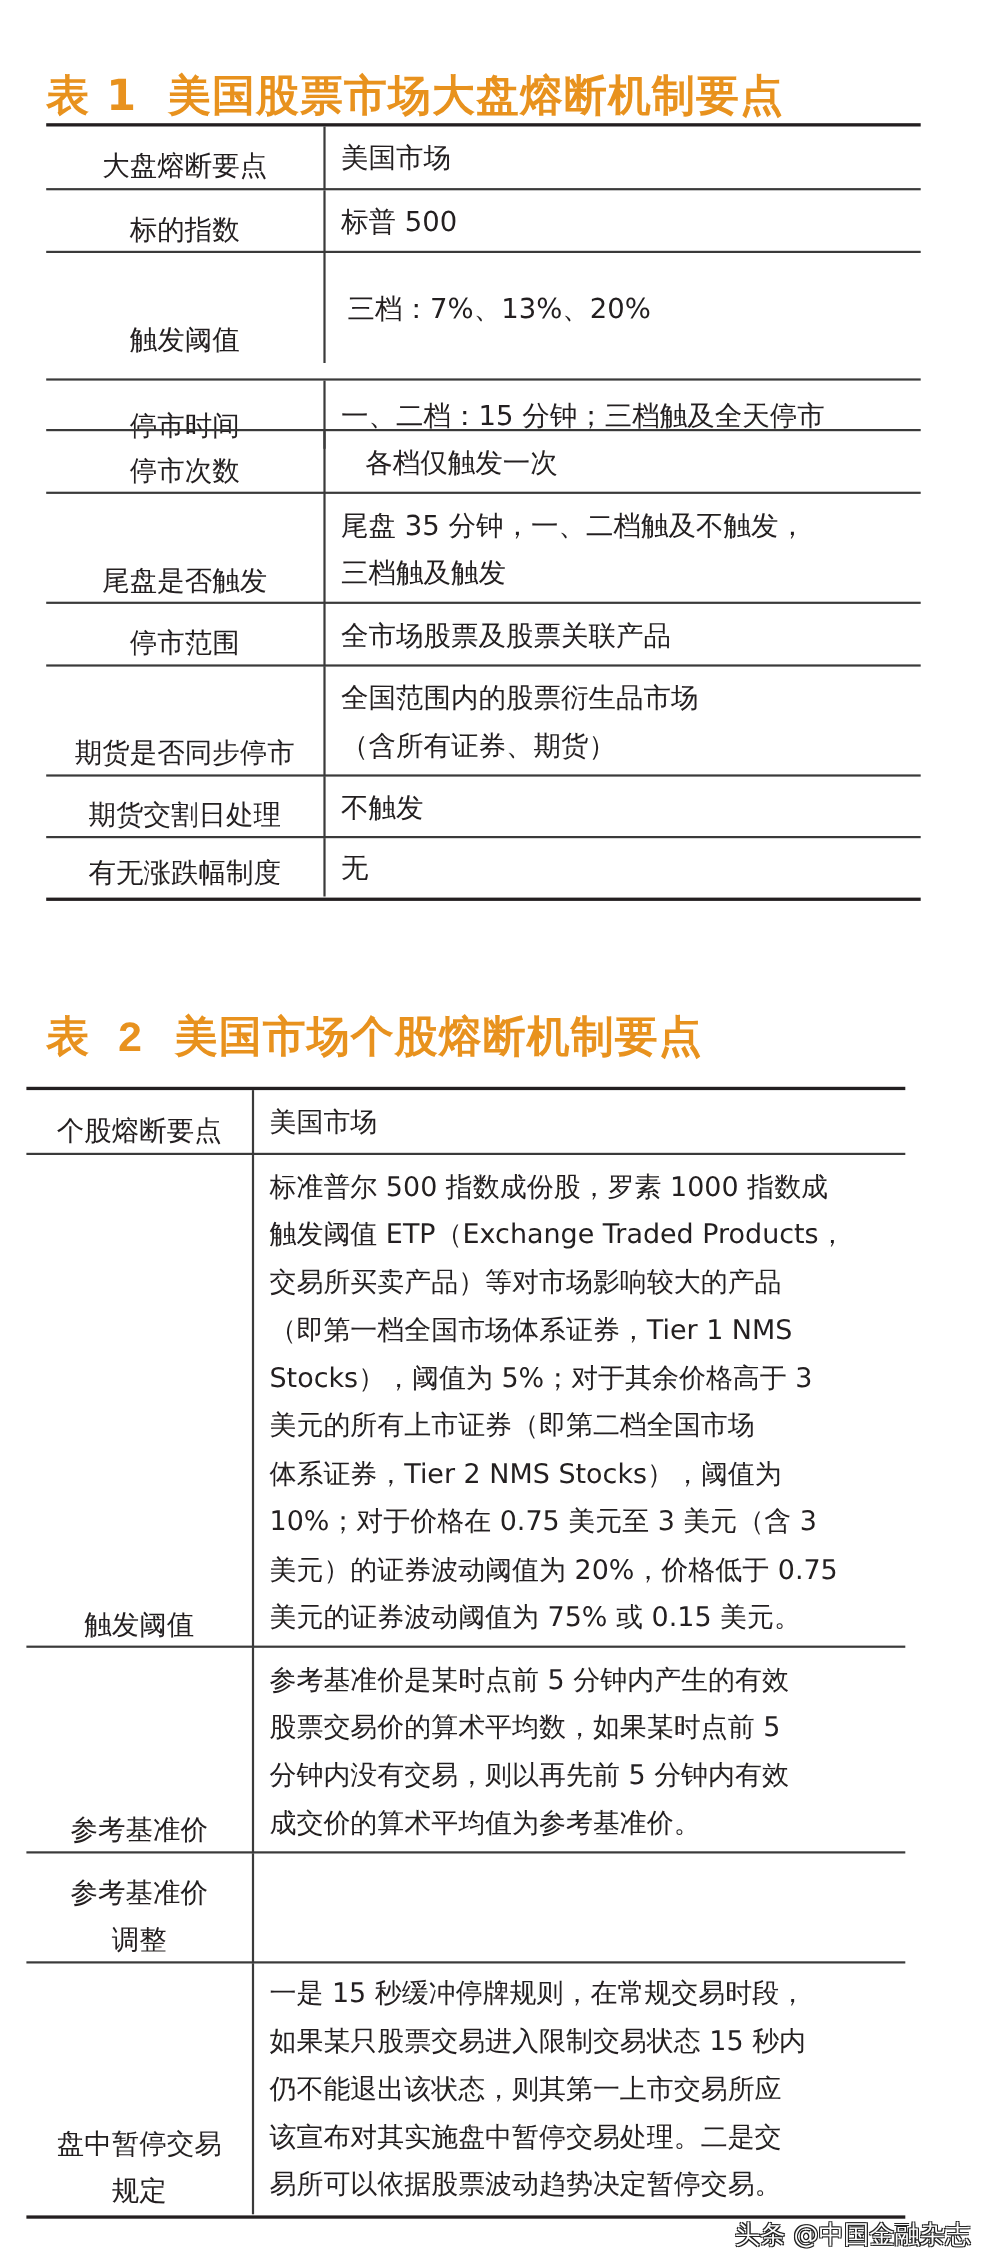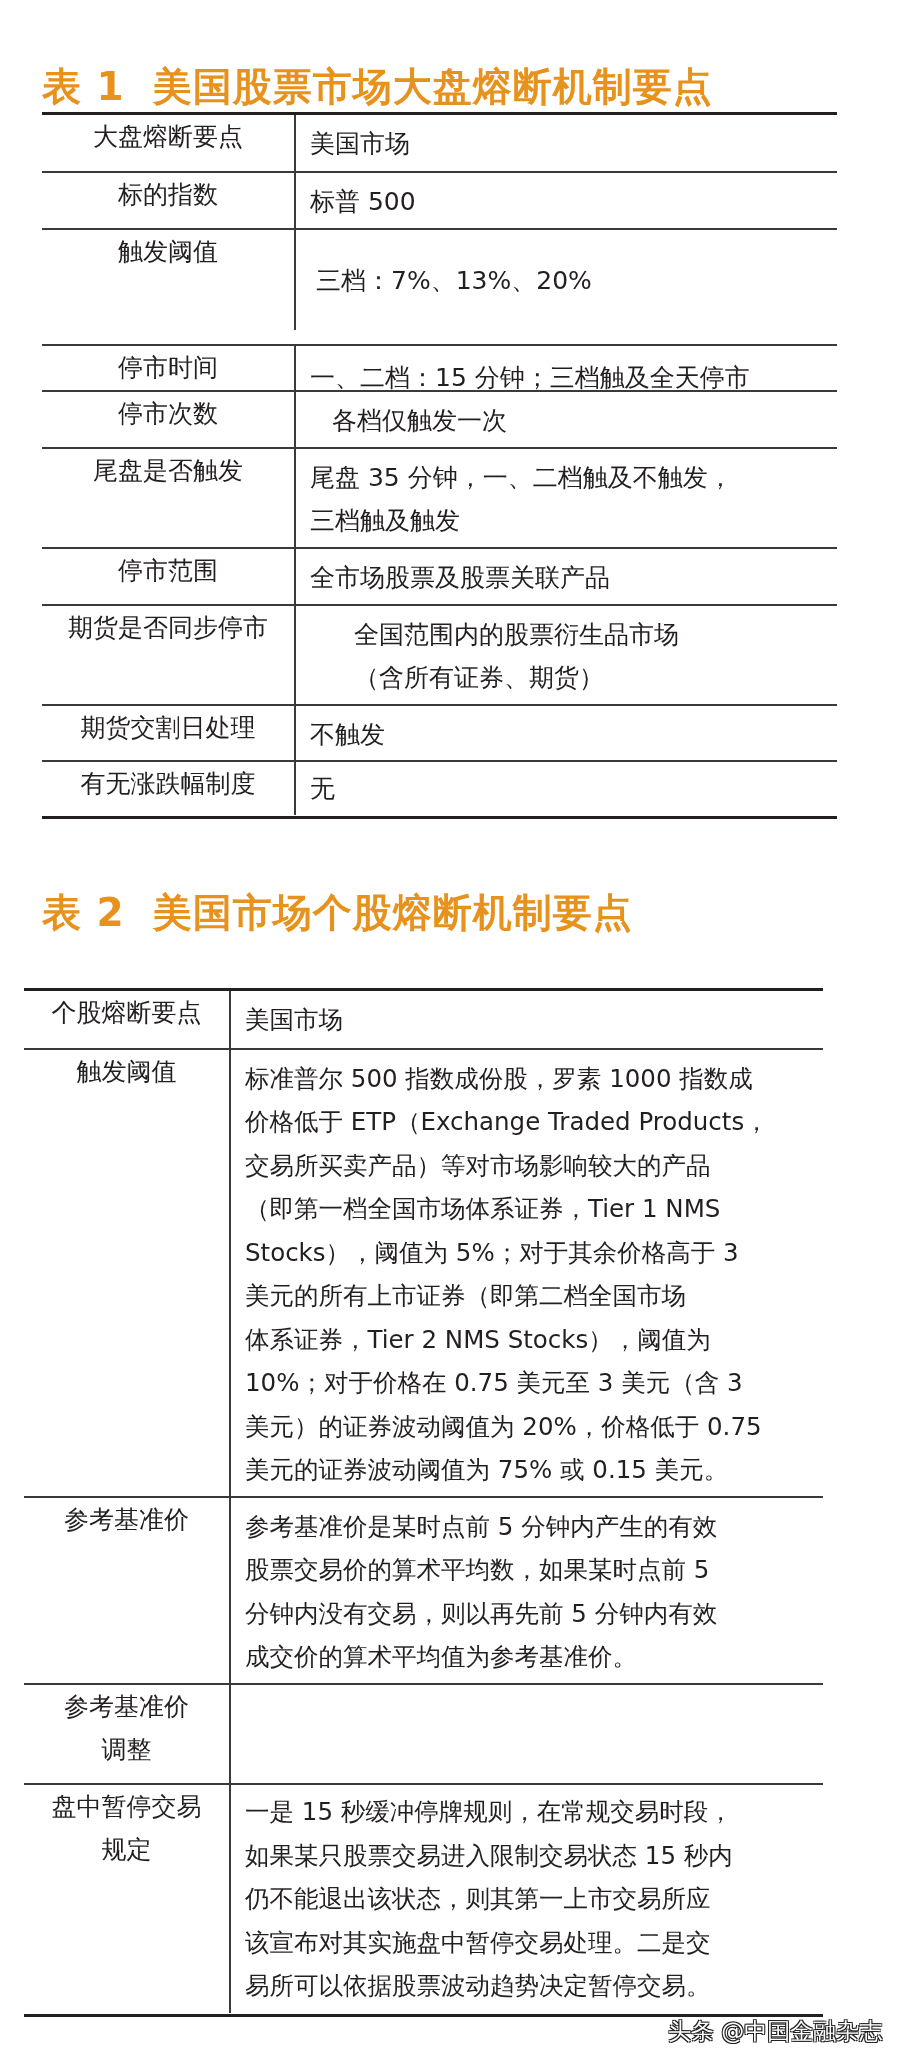--- a/index.html
+++ b/index.html
@@ -4,21 +4,21 @@
 <style>
   html, body { margin: 0; padding: 0; background: #ffffff; }
   body { width: 900px; height: 2055px; position: relative; overflow: hidden;
          font-family: "DejaVu Sans", "Liberation Sans", sans-serif; color: #231f20; }
   .title { position: absolute; left: 42px; font-size: 39px; font-weight: bold; color: #e8921e;
            white-space: nowrap; letter-spacing: 1px; }
   .title .num { margin-right: 28px; }
   .tbl { position: absolute; border-top: 3px solid #231f20; border-bottom: 3px solid #231f20; }
   .row { position: absolute; left: 0; right: 0; border-top: 2px solid #3a3a3a; display: flex; }
   .row.first { border-top: none; }
-  .cell-l { position: absolute; left: 0; top: 0; bottom: 0; display: flex; align-items: flex-start;
+  .cell-l { position: absolute; left: 0; top: 0; bottom: 0; display: flex; align-items: flex-end;
             justify-content: center; text-align: center; border-right: 2px solid #3a3a3a;
             font-size: 25px; line-height: 43px; box-sizing: border-box; }
   .cell-r { position: absolute; top: 0; bottom: 0; right: 0; display: flex; align-items: center;
             font-size: 25px; line-height: 43px; box-sizing: border-box; padding-left: 14px; padding-right: 6px; }
   .t2 .cell-r { font-size: 24.5px; line-height: 43.5px; text-align: justify; }
   .lines span { display: block; white-space: nowrap; }
   .watermark { position: absolute; left: 668px; top: 2016px; font-size: 23px; color: #ffffff;
                text-shadow: -1px -1px 0 #222, 1px -1px 0 #222, -1px 1px 0 #222, 1px 1px 0 #222; white-space: nowrap; }
 </style>
 </head>
@@ -112,21 +112,21 @@
           <span>全市场股票及股票关联产品</span>
         </div>
       </div>
     </div>
     <div class="row" style="top: 489px; height: 100px;">
       <div class="cell-l lines" style="width: 254px;">
         <div>
           <span>期货是否同步停市</span>
         </div>
       </div>
-      <div class="cell-r lines" style="left: 254px; margin-left: 44px;">
+      <div class="cell-r lines" style="left: 254px;">
         <div>
           <span>全国范围内的股票衍生品市场</span>
           <span>（含所有证券、期货）</span>
         </div>
       </div>
     </div>
     <div class="row" style="top: 589px; height: 56px;">
       <div class="cell-l lines" style="width: 254px;">
         <div>
           <span>期货交割日处理</span>
@@ -145,21 +145,21 @@
         </div>
       </div>
       <div class="cell-r lines" style="left: 254px;">
         <div>
           <span>无</span>
         </div>
       </div>
     </div>
   </div>
 
-<div class="title" style="top:886px;">
+<div class="title" style="top:915px;font-family:Liberation Mono, monospace;">
   <span class="num">表 2</span><span>美国市场个股熔断机制要点</span>
 </div>
 <div class="tbl t2" id="t2" style="left:24px; width:799px; top:988px; height:1023px;">
     <div class="row first" style="top: 0px; height: 58px;">
       <div class="cell-l lines" style="width: 207px;">
         <div>
           <span>个股熔断要点</span>
         </div>
       </div>
       <div class="cell-r lines" style="left: 207px;">
@@ -170,21 +170,21 @@
     </div>
     <div class="row" style="top: 57px; height: 448px;">
       <div class="cell-l lines" style="width: 207px;">
         <div>
           <span>触发阈值</span>
         </div>
       </div>
       <div class="cell-r lines" style="left: 207px;">
         <div>
           <span>标准普尔 500 指数成份股，罗素 1000 指数成</span>
-          <span>价格低于 ETP（Exchange Traded Products，</span>
+          <span>触发阈值 ETP（Exchange Traded Products，</span>
           <span>交易所买卖产品）等对市场影响较大的产品</span>
           <span>（即第一档全国市场体系证券，Tier 1 NMS</span>
           <span>Stocks），阈值为 5%；对于其余价格高于 3</span>
           <span>美元的所有上市证券（即第二档全国市场</span>
           <span>体系证券，Tier 2 NMS Stocks），阈值为</span>
           <span>10%；对于价格在 0.75 美元至 3 美元（含 3</span>
           <span>美元）的证券波动阈值为 20%，价格低于 0.75</span>
           <span>美元的证券波动阈值为 75% 或 0.15 美元。</span>
         </div>
       </div>

